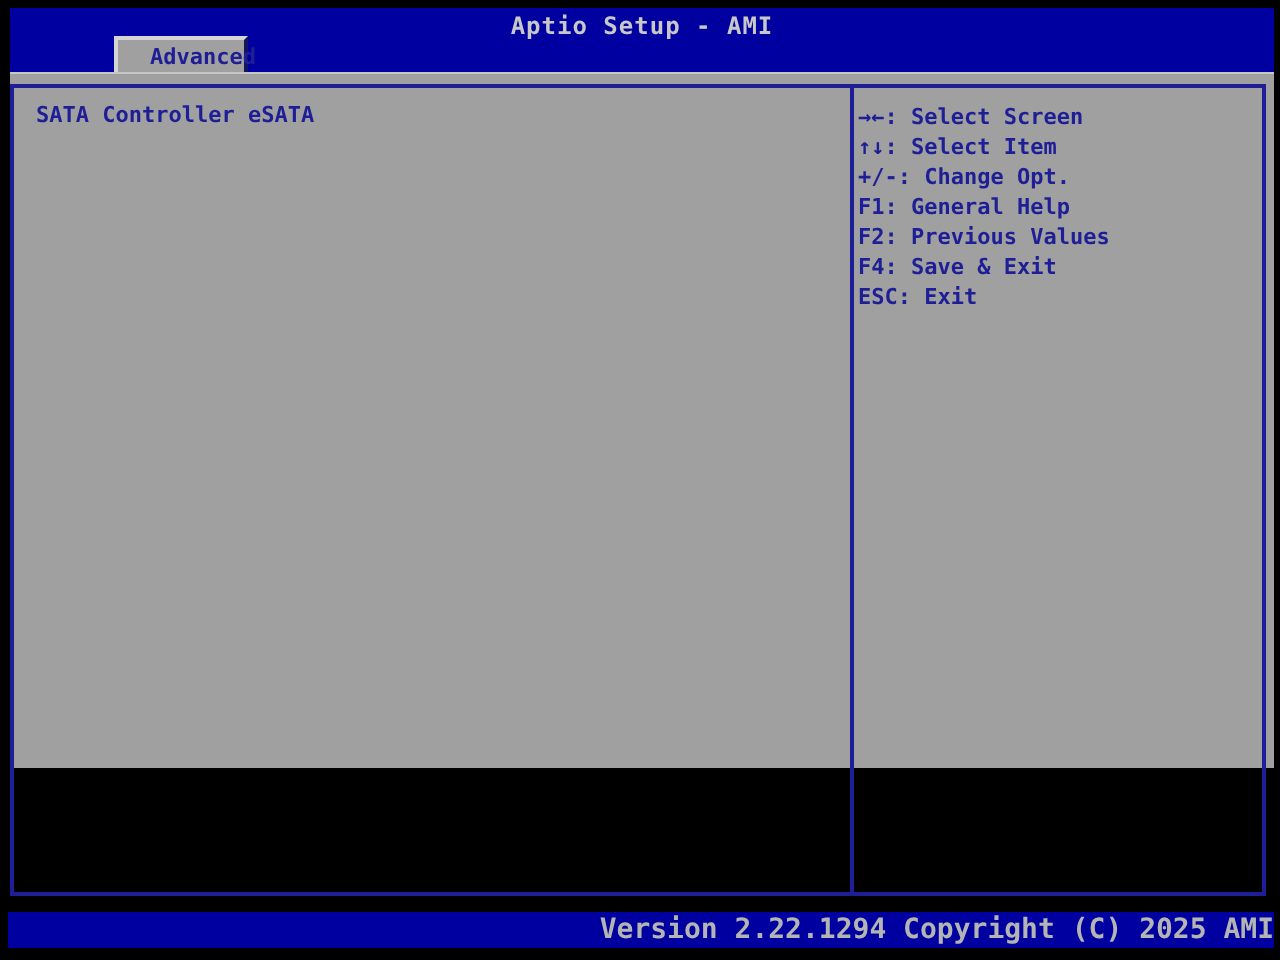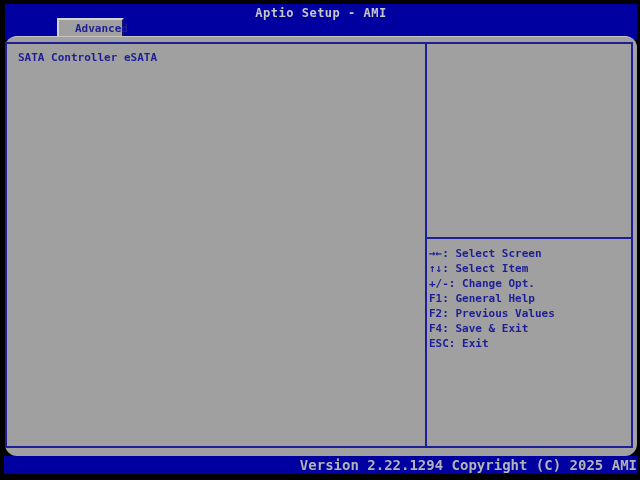--- a/index.html
+++ b/index.html
@@ -24,41 +24,40 @@
     background:var(--body-bg,#a0a0a0);
     border-top:2px solid #d4d4d4;border-left:2px solid #d4d4d4;
     border-right:2px solid #14145e;
     color:var(--accent-navy,#1e1e96);
     font-size:11px;line-height:17px;text-align:center;
     box-sizing:border-box;
     padding-left:16px;
   }
   
   .body{
-    position:absolute;left:5px;right:3px;top:36px;height:420px;
+    position:absolute;left:5px;right:3px;top:36px;height:348px;
     background:var(--body-bg,#a0a0a0);
     border-top:1px solid #c6c6c6;
     box-sizing:border-box;
-    border-radius:12px;
   }
   .panels{
     position:absolute;left:0;top:5px;width:628px;height:406px;
     border:2px solid var(--accent-navy,#1e1e96);
     box-sizing:border-box;display:flex;
   }
   .pane-left{
     width:420px;flex:0 0 420px;
     border-right:2px solid var(--accent-navy,#1e1e96);
     box-sizing:border-box;
   }
   .menu-item{
     padding:8px 0 0 11px;font-size:11px;line-height:11px;
     color:var(--accent-navy,#1e1e96);cursor:default;
   }
-  .pane-right{flex:1;display:flex;flex-direction:column;}
+  .pane-right{flex:1;display:flex;}
   .help-spacer{height:193px;border-bottom:2px solid var(--accent-navy,#1e1e96);}
   .help-list{padding:7px 1px 0 2px;}
   .help-line{
     font-size:11px;line-height:15px;white-space:pre;
     color:var(--accent-navy,#1e1e96);
   }
   
   .version-bar{
     position:absolute;left:4px;right:3px;top:456px;height:18px;
     background:var(--header-bg,#0000a0);

